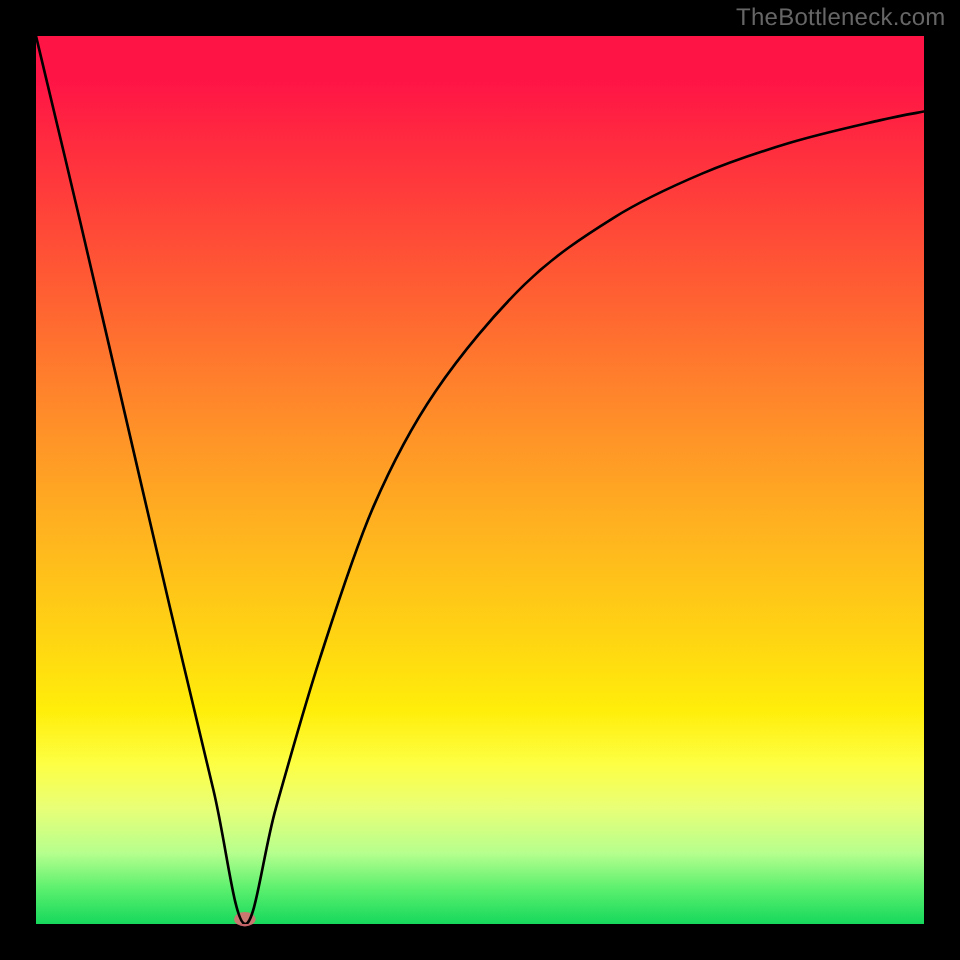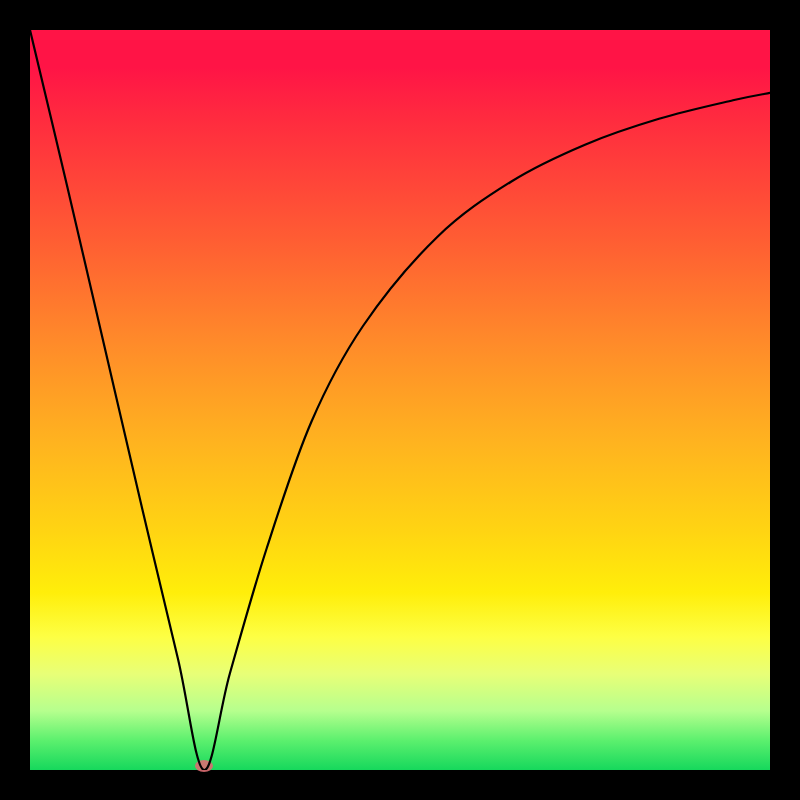--- a/index.html
+++ b/index.html
@@ -67,20 +67,21 @@
   svg.curve {
     position: absolute;
     inset: 0;
     z-index: 4;
   }
 </style>
 </head>
 <body>
 
 <div class="frame">
+  <div class="watermark">TheBottleneck.com</div>
   <div class="plot">
     <div class="grad"></div>
     <svg class="curve" viewBox="0 0 740 740" preserveAspectRatio="none">
       <path id="curve-path" fill="none" stroke="#000" stroke-width="2.2" stroke-linejoin="round" stroke-linecap="round" d="M 0.00 0.00 C 6.17 25.90, 24.67 102.98, 37.00 155.40 C 49.33 207.82, 61.67 261.47, 74.00 314.50 C 86.33 367.53, 98.67 421.18, 111.00 473.60 C 123.33 526.02, 137.52 584.60, 148.00 629.00 C 158.48 673.40, 165.27 737.53, 173.90 740.00 C 182.53 742.47, 189.32 680.80, 199.80 643.80 C 210.28 606.80, 223.23 559.93, 236.80 518.00 C 250.37 476.07, 265.17 429.20, 281.20 392.20 C 297.23 355.20, 312.03 326.83, 333.00 296.00 C 353.97 265.17, 382.33 231.25, 407.00 207.20 C 431.67 183.15, 456.33 167.12, 481.00 151.70 C 505.67 136.28, 530.33 125.18, 555.00 114.70 C 579.67 104.22, 604.33 96.20, 629.00 88.80 C 653.67 81.40, 684.50 74.62, 703.00 70.30 C 721.50 65.98, 733.83 64.13, 740.00 62.90"></path>
     </svg>
     <div class="marker" id="marker" style="left: 173.9px; top: 736px;"></div>
   </div>
 </div>
 
 </body></html>

